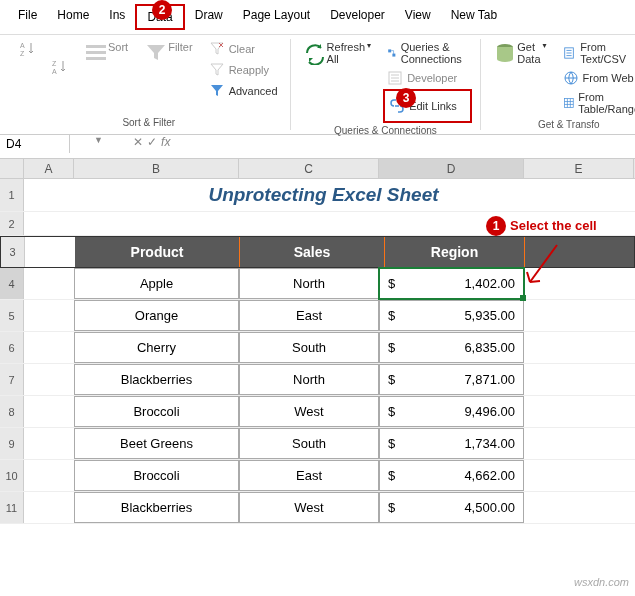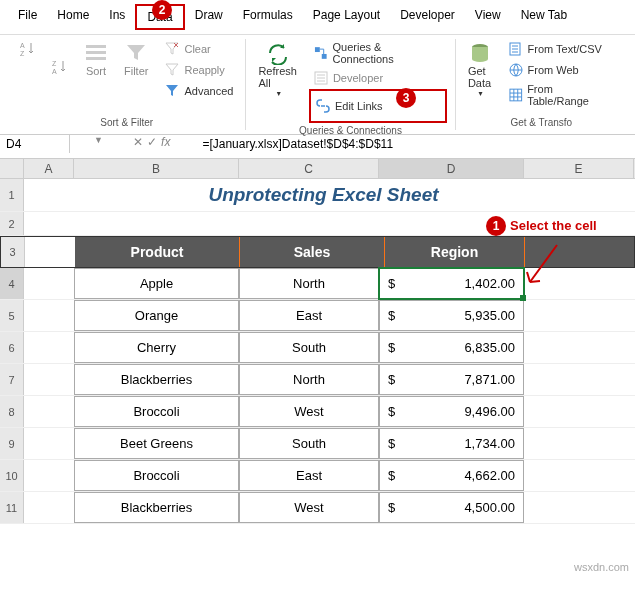--- a/index.html
+++ b/index.html
@@ -11,21 +11,21 @@
     
     .badge { display: inline-flex; width: 20px; height: 20px; background: #c00; color: #fff; border-radius: 50%; font-size: 12px; font-weight: bold; align-items: center; justify-content: center; position: absolute; z-index: 10; }
     .badge-2 { top: 0px; left: 152px; }
     .badge-3 { top: 88px; left: 396px; }
     .badge-1 { top: 216px; left: 486px; }
     
     .ribbon { display: flex; border-bottom: 1px solid #ccc; padding: 4px 8px; height: 100px; }
     .ribbon-group { display: flex; flex-direction: column; border-right: 1px solid #ddd; padding: 0 8px; align-items: center; justify-content: space-between; }
     .group-content { display: flex; gap: 8px; align-items: flex-start; }
     .group-label { font-size: 10px; color: #555; padding: 2px 0; }
-    .ribbon-btn { display: flex; flex-direction: column; align-items: center; padding: 2px 4px; font-size: 11px; color: #888; }
+    .ribbon-btn { display: flex; padding: 2px 4px; font-size: 11px; color: #888; }
     .ribbon-btn.enabled { color: #333; }
     .ribbon-item { display: flex; align-items: center; gap: 4px; font-size: 11px; padding: 2px 4px; color: #888; }
     .ribbon-item.enabled { color: #333; }
     .ribbon-stack { display: flex; flex-direction: column; gap: 1px; }
     .icon { width: 16px; height: 16px; display: inline-flex; }
     .icon-lg { width: 24px; height: 24px; display: inline-flex; }
     .edit-links-box { border: 2px solid #c00; padding: 7px 4px; }
     
     .namebox-row { display: flex; align-items: flex-start; border-bottom: 1px solid #ccc; height: 24px; font-size: 12px; gap: 20px; }
     .namebox { width: 70px; border-right: 1px solid #ccc; padding: 2px 6px; }
@@ -55,34 +55,33 @@
     .tbody .cell { border: 1px solid #aaa; font-size: 13px; }
     .tbody .cell.col-B, .tbody .cell.col-C { justify-content: center; }
     .tbody .cell.col-D { justify-content: space-between; padding: 0 8px; }
     
     .sel-cell { outline: 2px solid #1a7f37; outline-offset: -1px; position: relative; }
     .sel-cell::after { content: ''; position: absolute; bottom: -3px; right: -3px; width: 6px; height: 6px; background: #1a7f37; }
 
     .callout-text { position: absolute; color: #c00; font-weight: bold; font-size: 13px; top: 218px; left: 510px; }
     .arrow { position: absolute; top: 240px; left: 522px; }
     
-    .watermark { position: absolute; bottom: 23px; right: 6px; font-size: 11px; color: #aaa; }
+    .watermark { position: absolute; bottom: 8px; right: 6px; font-size: 11px; color: #aaa; font-style: italic; }
     
     .dropdown-arrow { font-size: 8px; margin-left: 2px; }
   </style>
 </head>
 <body>
 
 <div class="menubar">
   <span class="menu-item">File</span>
   <span class="menu-item">Home</span>
   <span class="menu-item">Ins</span>
   <span class="menu-item active">Data</span>
   <span class="menu-item">Draw</span>
-  <span class="menu-item">Formulas</span>
   <span class="menu-item">Page Layout</span>
   <span class="menu-item">Developer</span>
   <span class="menu-item">View</span>
   <span class="menu-item">New Tab</span>
 </div>
 
 <span class="badge badge-2">2</span>
 <span class="badge badge-3">3</span>
 
 <div class="ribbon">
@@ -217,21 +216,20 @@
 </div>
 
 <div class="namebox-row">
   <div class="namebox">D4</div>
   <span style="padding:0 4px;color:#888;font-size:9px">▼</span>
   <div class="fx-icons">
     <span>✕</span>
     <span>✓</span>
     <span style="font-style:italic">fx</span>
   </div>
-  <div class="formula-bar">=[January.xlsx]Dataset!$D$4:$D$11</div>
 </div>
 
 <div class="sheet">
   <div class="col-headers">
     <div class="corner"></div>
     <div class="col-h col-A">A</div>
     <div class="col-h col-B">B</div>
     <div class="col-h col-C">C</div>
     <div class="col-h col-D sel">D</div>
     <div class="col-h col-E">E</div>

